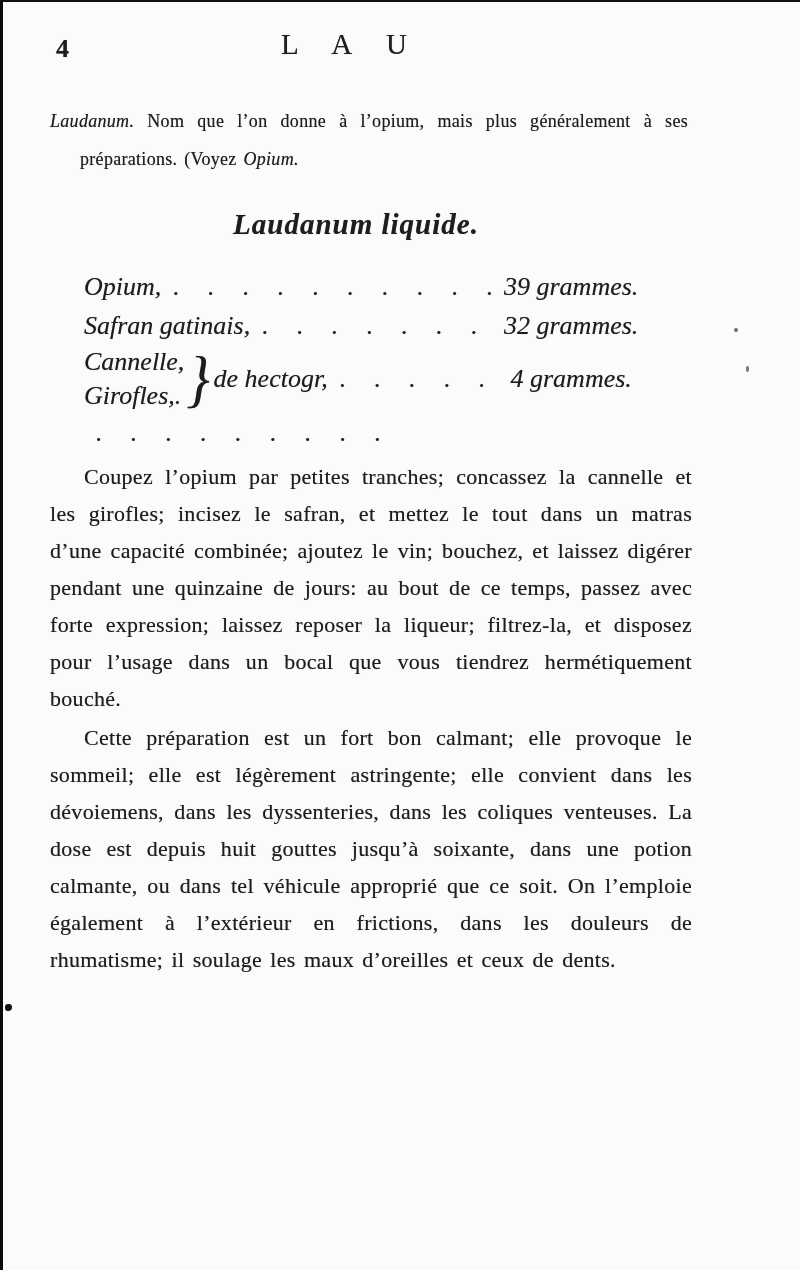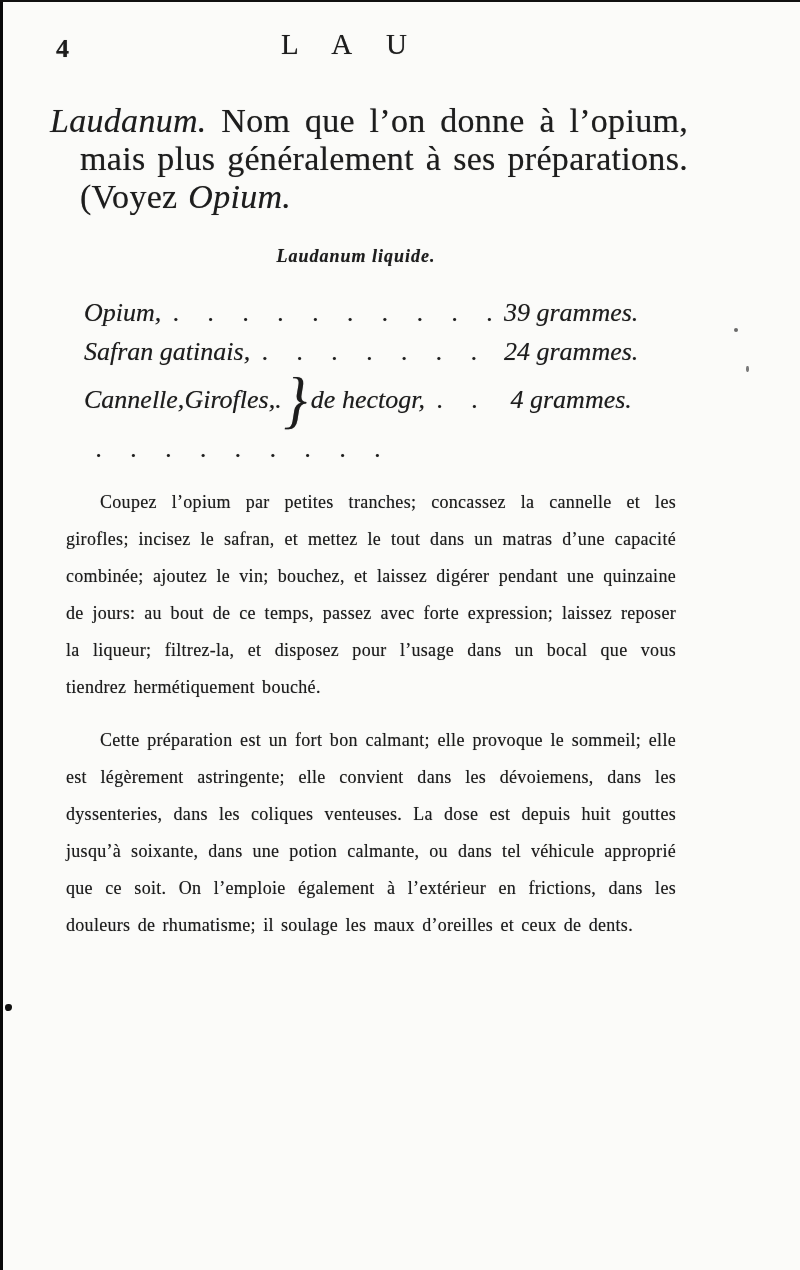--- a/index.html
+++ b/index.html
@@ -40,61 +40,61 @@
   }
   .running-head{
     position:absolute;left:0;right:40px;top:2px;
     text-align:center;
     font-size:29px;font-weight:normal;
     letter-spacing:14px;
   }
 
   .entry{
     margin:40px 4px 0 0;
-    font-size:34px;line-height:38px;
+    font-size:18px;line-height:38px;
     padding-left:30px;text-indent:-30px;
     text-align:justify;
     word-spacing:2px;letter-spacing:.3px;
   }
   .entry .term{font-style:italic;}
   .entry .see-ref{font-style:italic;}
 
   .section-title{
     margin:30px 30px 26px 0;
     text-align:center;
-    font-size:18px;font-weight:bold;font-style:italic;
+    font-size:29px;font-weight:bold;font-style:italic;
     letter-spacing:1px;
   }
 
   .recipe{margin:4px 0 6px 0;}
   .recipe-row{
     display:flex;align-items:baseline;
     padding-left:34px;
     font-size:26px;line-height:39px;
     white-space:nowrap;
     font-style:italic;
   }
   .recipe-row .ing{flex:none;}
   .recipe-row .dots{
     flex:1 1 auto;overflow:hidden;white-space:nowrap;
     padding:0 10px 0 12px;letter-spacing:.42em;
   }
   .recipe-row .amt{flex:none;width:188px;}
   .recipe-row.group{align-items:center;line-height:34px;}
-  .group .pair{display:flex;flex-direction:row;flex:none;}
+  .group .pair{display:flex;flex-direction:column;flex:none;}
   .group .brace{
     flex:none;
     font-size:58px;font-weight:normal;
     line-height:1;transform:scaleY(1.08);
     padding:0 4px 0 2px;
   }
 
   .body-para{
-    margin:16px;
-    font-size:18px;line-height:37px;
+    margin:0;
+    font-size:22px;line-height:37px;
     text-align:justify;
     text-indent:34px;
     word-spacing:2.5px;letter-spacing:.3px;
   }
   .body-para + .body-para{margin-top:2px;}
 </style>
 </head>
 <body>
 
 <div class="edge-left"></div>
@@ -122,21 +122,21 @@
 
     <div class="recipe-row">
       <span class="ing">Opium,</span>
       <span class="dots">. . . . . . . . . . . .</span>
       <span class="amt">39 grammes.</span>
     </div>
 
     <div class="recipe-row">
       <span class="ing">Safran gatinais,</span>
       <span class="dots">. . . . . . . . .</span>
-      <span class="amt">24 grammes.</span>
+      <span class="amt">32 grammes.</span>
     </div>
 
     <div class="recipe-row group">
       <span class="pair">
         <span>Cannelle,</span>
         <span>Girofles,.</span>
       </span>
       <span class="brace">}</span>
       <span class="ing">de hectogr,</span>
       <span class="dots">. . . . . .</span>

